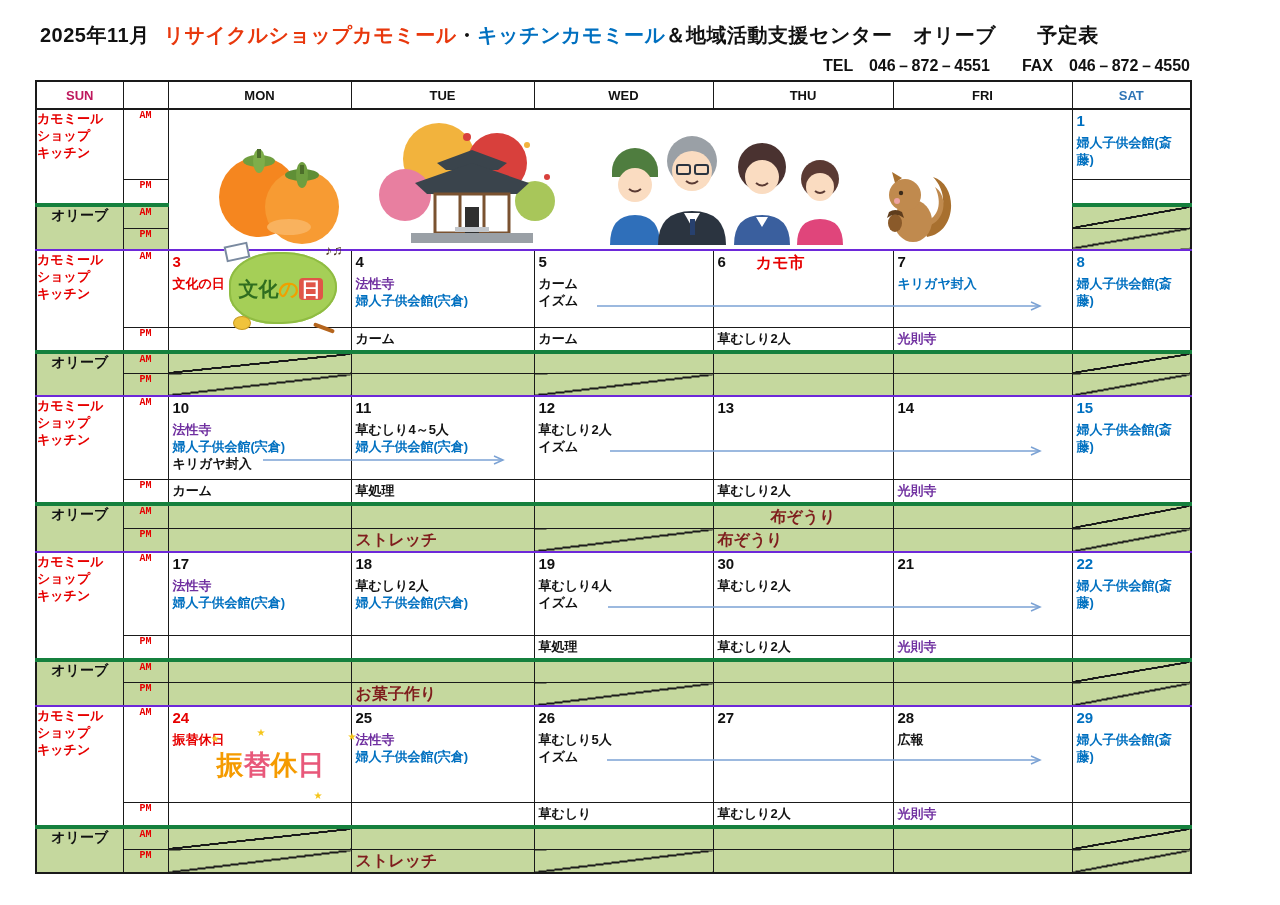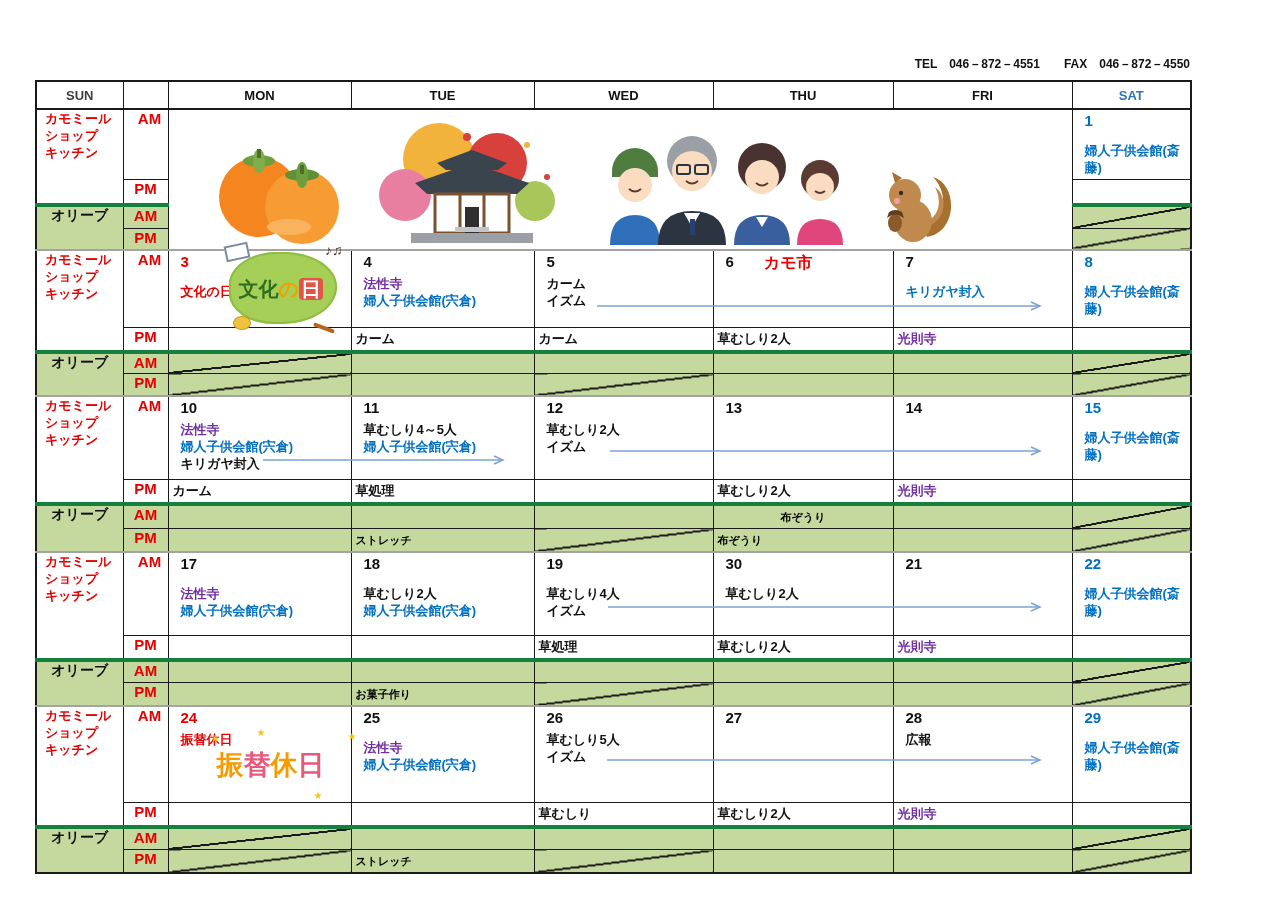--- a/index.html
+++ b/index.html
@@ -5,51 +5,51 @@
   html,body{margin:0;padding:0;background:#fff;}
   .page{position:relative;width:1280px;height:905px;background:#fff;overflow:hidden;
         font-family:"Liberation Sans","DejaVu Sans",sans-serif;font-weight:bold;color:#111;}
 
   
   .title{position:absolute;left:40px;top:22px;font-size:20px;letter-spacing:.5px;white-space:nowrap;}
   .title .t-shop{color:#e8380d;margin-left:14px;}
   .title .t-dot{color:#111;}
   .title .t-kitchen{color:#0070c0;}
   .title .t-suffix{color:#111;}
-  .contact{position:absolute;top:56px;right:90px;font-size:12px;white-space:nowrap;}
+  .contact{position:absolute;top:56px;right:90px;font-size:16px;white-space:nowrap;}
   .footer-note{position:absolute;left:878px;top:864px;font-size:14px;white-space:nowrap;}
 
   
   table.cal{position:absolute;left:35px;top:80px;border-collapse:collapse;table-layout:fixed;
             border:2px solid #1a1a1a;background:#fff;}
   table.cal td,table.cal th{border:1px solid #1a1a1a;padding:0;vertical-align:top;position:relative;overflow:visible;}
   tr.hdr th{height:26px;font-size:13px;text-align:center;vertical-align:middle;border-bottom:2px solid #1a1a1a;background:#fff;}
-  th.h-sun{color:#404040;} th.h-sat{color:#2e74b5;}
-  tr.wstart td{border-top:2px solid #a3a3a3;padding-left:8px;}
+  th.h-sun{color:#be185d;} th.h-sat{color:#2e74b5;}
+  tr.wstart td{border-top:2px solid #6d28d9;}
   tr.ostart td{border-top:4px solid #15803d;text-align:center;}
 
   .g{background:#c5d89e;}
   .diag{background-image:linear-gradient(to bottom right,
         transparent calc(50% - 1px),#1a1a1a calc(50% - 1px),
         #1a1a1a calc(50% + 1px),transparent calc(50% + 1px));}
 
   .label-k{color:#e60000;font-size:13px;line-height:17px;vertical-align:middle;text-align:left;
            padding-left:7px;white-space:pre-line;background:#fff;}
   .label-o{font-size:14px;vertical-align:middle;text-align:left;padding-left:5px;color:#111;}
-  .ampm{color:#e60000;font-size:15px;text-align:center;vertical-align:middle;background:#fff;}
+  .ampm{color:#e60000;font-size:10px;text-align:center;vertical-align:middle;background:#fff;font-family:Liberation Mono, monospace;}
   .ampm.g{background:#c5d89e;}
 
   .num{font-size:15px;line-height:18px;padding:2px 0 0 4px;color:#111;}
   .num.c-blue{color:#0070c0;} .num.c-red{color:#e60000;}
   .lines{padding:4px 4px 0 4px;font-size:13px;line-height:17px;}
   .lines span{display:block;}
   .pmtext{display:block;padding:3px 4px;font-size:13px;line-height:16px;}
-  .otext{display:block;padding:3px 4px;font-size:11px;line-height:16px;color:#000000;}
+  .otext{display:block;padding:3px 4px;font-size:16px;line-height:16px;color:#7f1d1d;}
   .c-red{color:#e60000;} .c-blue{color:#0070c0;} .c-purple{color:#7030a0;} .c-black{color:#111;}
-  .mt8{margin-top:8px;}
+  .mt8{}
   .kamo{display:inline-block;margin-left:30px;font-size:16px;color:#e60000;vertical-align:top;padding-top:2px;}
   .num-inline{display:inline-block;font-size:15px;line-height:18px;padding:2px 0 0 4px;}
 
   
   .illus-cell{background:#fff;}
   .illus{position:absolute;bottom:4px;}
   .il-persimmon{left:45px;}
   .il-temple{left:208px;}
   .il-family{left:423px;}
   .il-squirrel{left:708px;}
@@ -77,20 +77,23 @@
   .fk-star.s4{right:30px;bottom:-4px;}
 
   
   .overlay{position:absolute;left:0;top:0;pointer-events:none;}
 </style>
 </head>
 <body>
 
 <div class="page">
 
+  <div class="title">
+    <span>2025年11月</span><span class="t-shop">リサイクルショップカモミール</span><span class="t-dot">・</span><span class="t-kitchen">キッチンカモミール</span><span class="t-suffix">＆地域活動支援センター　オリーブ　　予定表</span>
+  </div>
   <div class="contact">TEL　046－872－4551　　FAX　046－872－4550</div>
 
   <table class="cal">
     <colgroup>
       <col style="width:87px">
         <col style="width:45px">
         <col style="width:183px">
         <col style="width:183px">
       <col style="width:179px">
         <col style="width:180px">

